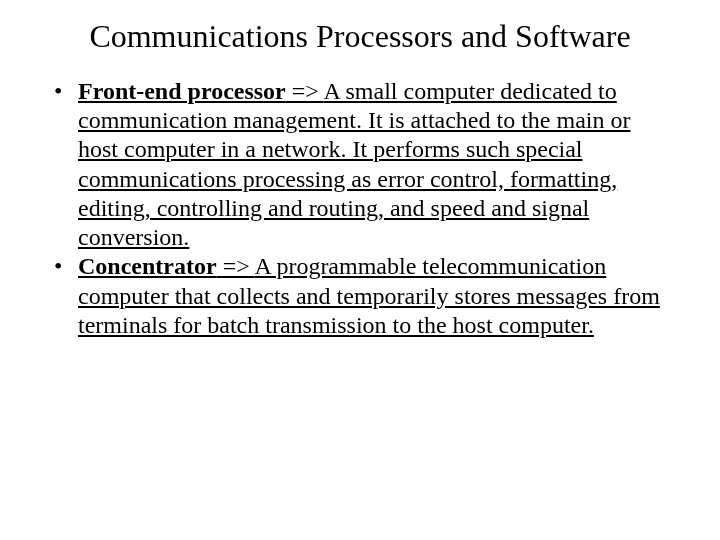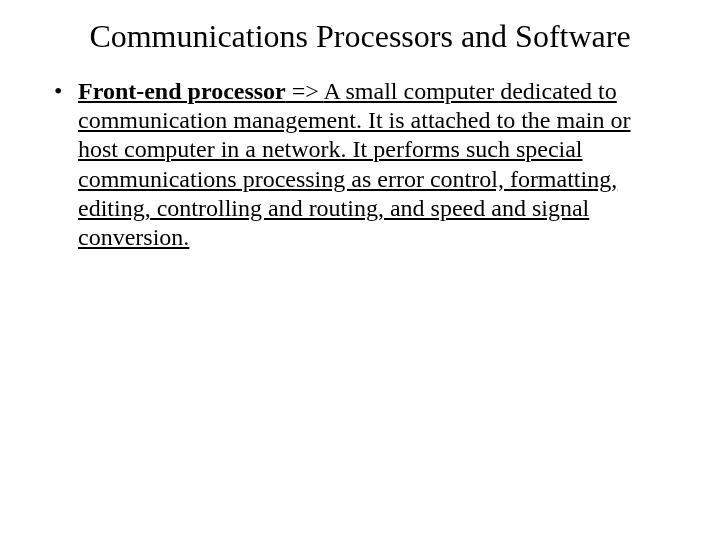--- a/index.html
+++ b/index.html
@@ -52,14 +52,17 @@
 </head>
 <body>
 
 <div class="slide">
   <h1 class="title">Communications Processors and Software</h1>
 
   <ul class="bullets">
     <li>
       <span class="term">Front-end processor</span><span> =&gt; </span><span>A small computer dedicated to communication management. It is attached to the main or host computer in a network. It performs such special communications processing as error control, formatting, editing, controlling and routing, and speed and signal conversion.</span>
     </li>
+    <li>
+      <span class="term">Concentrator</span><span> =&gt; </span><span>A programmable telecommunication computer that collects and temporarily stores messages from terminals for batch transmission to the host computer.</span>
+    </li>
   </ul>
 </div>
 
 </body></html>

